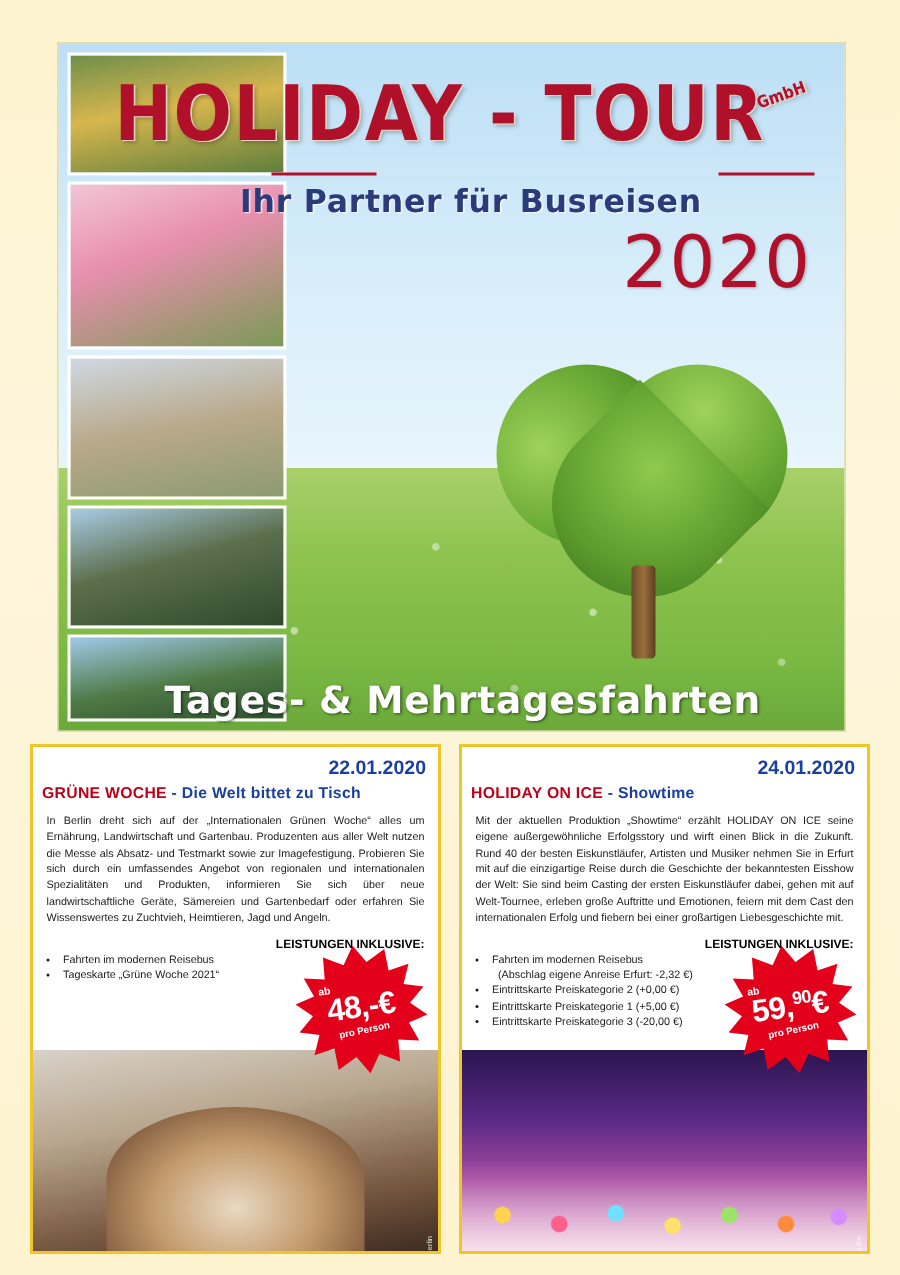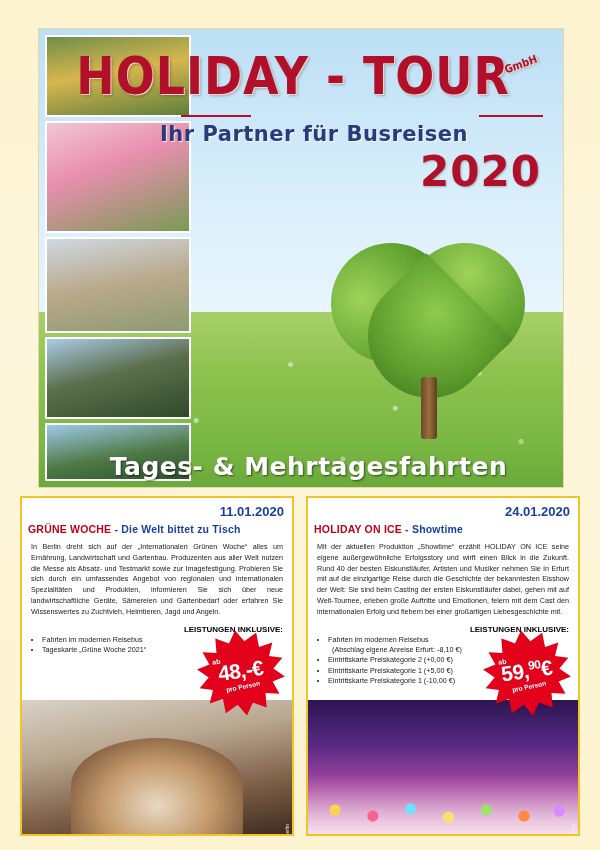--- a/index.html
+++ b/index.html
@@ -158,22 +158,22 @@
     width: 70px;
   }
   .rule-l { left: 142px; }
   .rule-r { left: 440px; width: 64px; }
 
   .year {
     position: absolute;
     right: 22px;
     top: 118px;
     font-family: "DejaVu Sans", sans-serif;
-    font-size: 42px;
-    font-weight: bold;
+    font-size: 48px;
+    font-weight: normal;
     color: #b0102a;
     text-shadow: 1px 1px 2px rgba(0,0,0,.25);
     letter-spacing: 1px;
   }
 
   .banner {
     position: absolute;
     left: 0;
     bottom: 0;
     width: 539px;
@@ -393,21 +393,21 @@
     <div class="year">2020</div>
 
     <div class="banner">
       <span class="banner-text">Tages- &amp; Mehrtagesfahrten</span>
     </div>
   </div>
 
   <div class="cards">
 
     <div class="card">
-      <div class="date">11.01.2020</div>
+      <div class="date">22.01.2020</div>
       <div class="headline">
         <span>GRÜNE WOCHE</span><span class="blue"> - </span><span class="blue">Die Welt bittet zu Tisch</span>
       </div>
       <div class="body">In Berlin dreht sich auf der „Internationalen Grünen Woche“ alles um Ernährung, Landwirtschaft und Gartenbau. Produzenten aus aller Welt nutzen die Messe als Absatz- und Testmarkt sowie zur Imagefestigung. Probieren Sie sich durch ein umfassendes Angebot von regionalen und internationalen Spezialitäten und Produkten, informieren Sie sich über neue landwirtschaftliche Geräte, Sämereien und Gartenbedarf oder erfahren Sie Wissenswertes zu Zuchtvieh, Heimtieren, Jagd und Angeln.</div>
       <div class="incl-title">LEISTUNGEN INKLUSIVE:</div>
       <ul>
         <li><span>Fahrten im modernen Reisebus</span></li>
         <li><span>Tageskarte „Grüne Woche 2021“</span></li>
       </ul>
 
@@ -428,25 +428,25 @@
     <div class="card">
       <div class="date">24.01.2020</div>
       <div class="headline">
         <span>HOLIDAY ON ICE</span><span class="blue"> - </span><span class="blue">Showtime</span>
       </div>
       <div class="body">Mit der aktuellen Produktion „Showtime“ erzählt HOLIDAY ON ICE seine eigene außergewöhnliche Erfolgsstory und wirft einen Blick in die Zukunft. Rund 40 der besten Eiskunstläufer, Artisten und Musiker nehmen Sie in Erfurt mit auf die einzigartige Reise durch die Geschichte der bekanntesten Eisshow der Welt: Sie sind beim Casting der ersten Eiskunstläufer dabei, gehen mit auf Welt-Tournee, erleben große Auftritte und Emotionen, feiern mit dem Cast den internationalen Erfolg und fiebern bei einer großartigen Liebesgeschichte mit.</div>
       <div class="incl-title">LEISTUNGEN INKLUSIVE:</div>
       <ul>
         <li>
           <span>Fahrten im modernen Reisebus</span>
-          <span class="sub">(Abschlag eigene Anreise Erfurt: -8,10 €)</span>
+          <span class="sub">(Abschlag eigene Anreise Erfurt: -2,32 €)</span>
         </li>
         <li><span>Eintrittskarte Preiskategorie 2 (+0,00 €)</span></li>
         <li><span>Eintrittskarte Preiskategorie 1 (+5,00 €)</span></li>
-        <li><span>Eintrittskarte Preiskategorie 1 (-10,00 €)</span></li>
+        <li><span>Eintrittskarte Preiskategorie 3 (-20,00 €)</span></li>
       </ul>
 
       <div class="price-burst">
         <div class="burst-shape"></div>
         <div class="burst-inner">
           <span class="burst-ab">ab</span>
           <span class="burst-amount"><span>59,</span><span class="cents">90</span><span>€</span></span>
           <span class="burst-note">pro Person</span>
         </div>
       </div>

